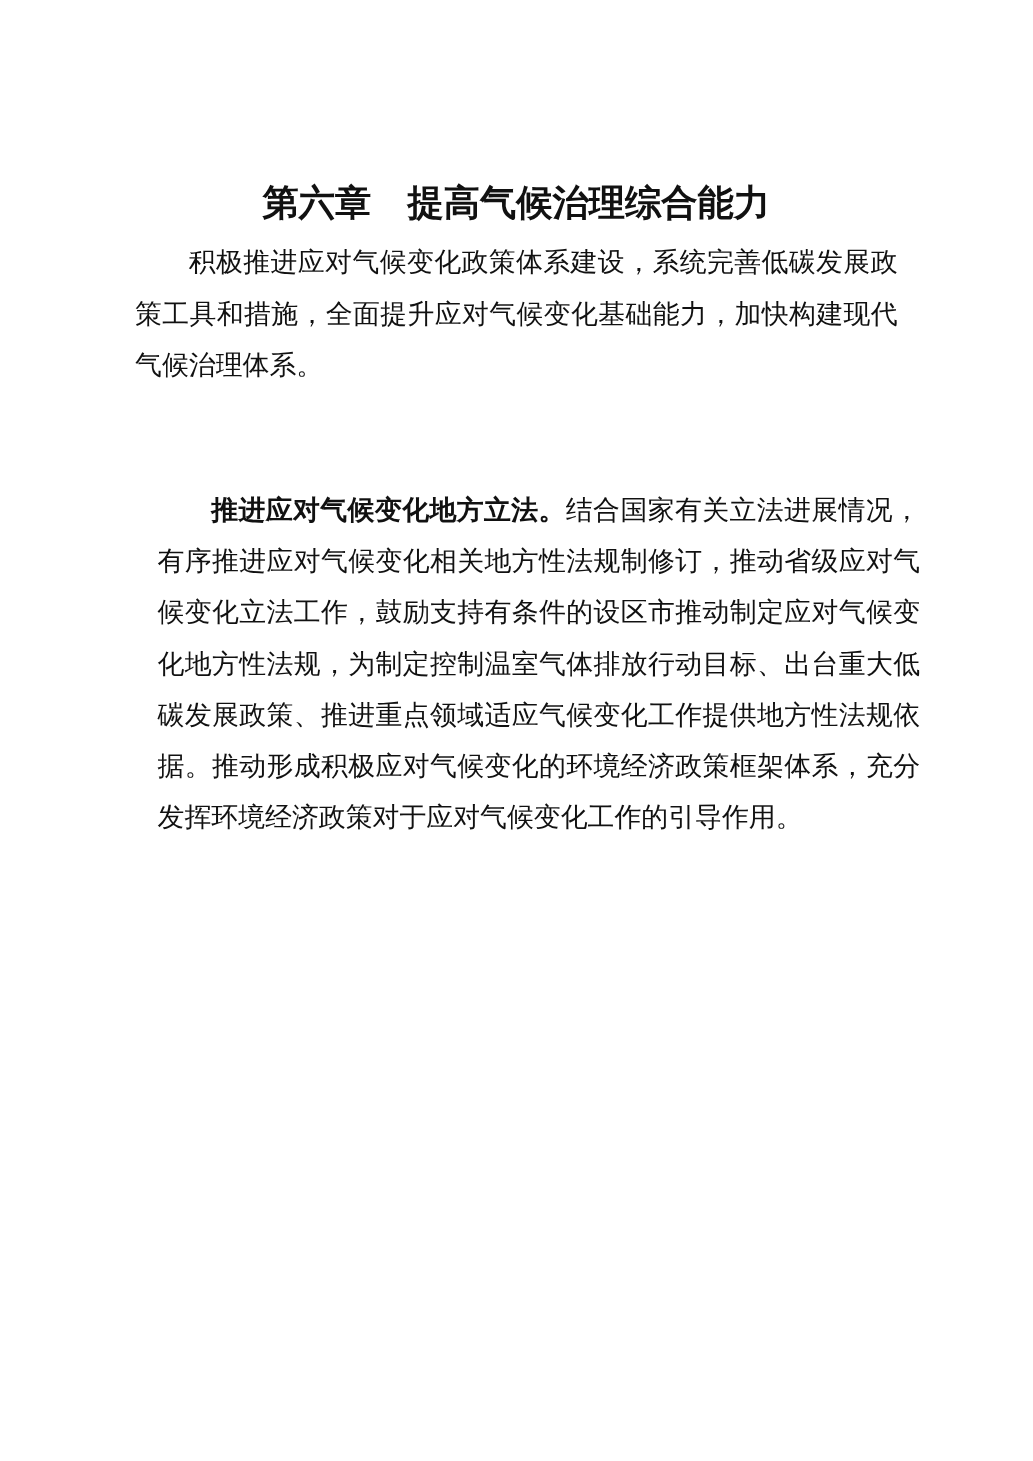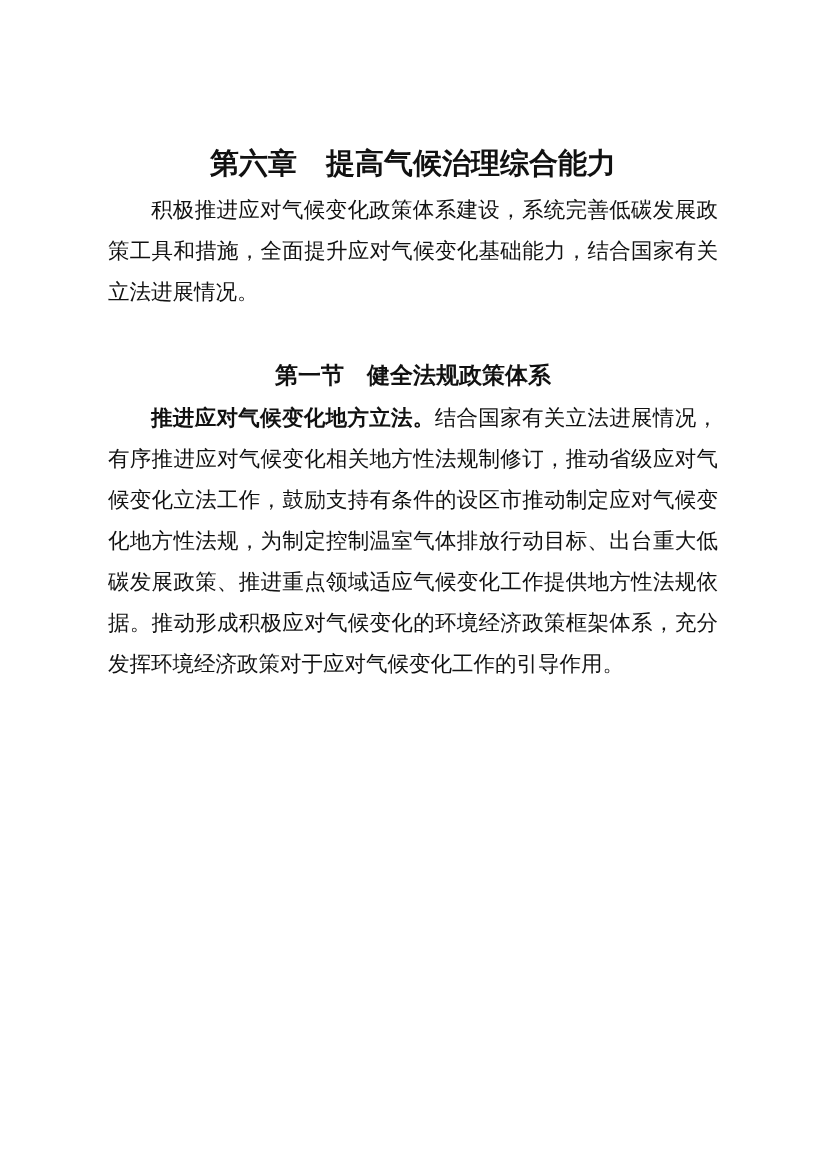--- a/index.html
+++ b/index.html
@@ -34,21 +34,22 @@
   }
   .section-title {
     top: 336px;
     text-align: center;
     font-size: 23px;
     line-height: 40px;
     font-weight: bold;
     font-family: "Liberation Sans", "DejaVu Sans", sans-serif;
   }
   .paragraphs-block {
-    top: 398px;
+    top: 388px;
+    margin-left: 18px;
   }
   .body-text p {
     margin: 0;
     padding: 0;
     font-size: 21.5px;
     line-height: 41px;
     text-align: justify;
     text-justify: inter-ideograph;
     text-indent: 2em;
     word-break: break-all;
@@ -67,24 +68,23 @@
   }
 </style>
 </head>
 <body>
 
 <div class="page">
 
   <h1 class="abs-block chapter-title">第六章　提高气候治理综合能力</h1>
 
   <div class="abs-block intro-block body-text">
-    <p>积极推进应对气候变化政策体系建设，系统完善低碳发展政策工具和措施，全面提升应对气候变化基础能力，结合国家有关立法进展情况。</p>
+    <p>积极推进应对气候变化政策体系建设，系统完善低碳发展政策工具和措施，全面提升应对气候变化基础能力，加快构建现代气候治理体系。</p>
   </div>
 
-  <h2 class="abs-block section-title">第一节　健全法规政策体系</h2>
 
   <div class="abs-block paragraphs-block body-text">
     <p>
       <span class="lead">推进应对气候变化地方立法。</span><span>结合国家有关立法进展情况，有序推进应对气候变化相关地方性法规制修订，推动省级应对气候变化立法工作，鼓励支持有条件的设区市推动制定应对气候变化地方性法规，为制定控制温室气体排放行动目标、出台重大低碳发展政策、推进重点领域适应气候变化工作提供地方性法规依据。推动形成积极应对气候变化的环境经济政策框架体系，充分发挥环境经济政策对于应对气候变化工作的引导作用。</span>
     </p>
   </div>
 
   <div class="page-number">— 21 —</div>
 
 </div>

